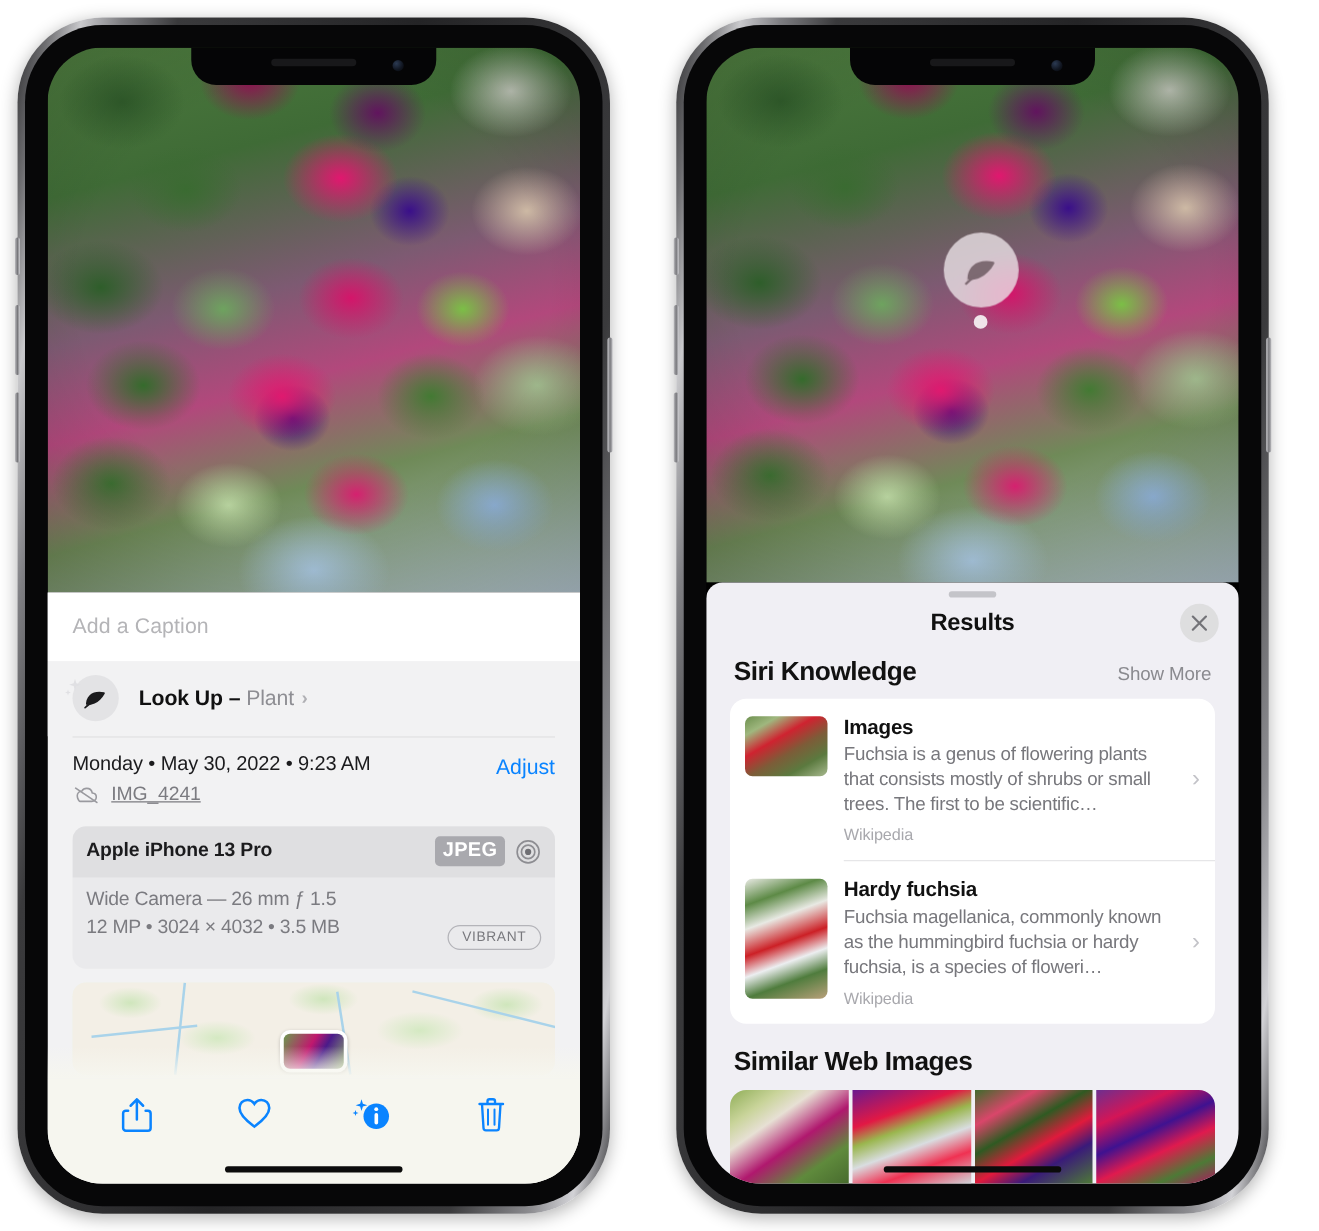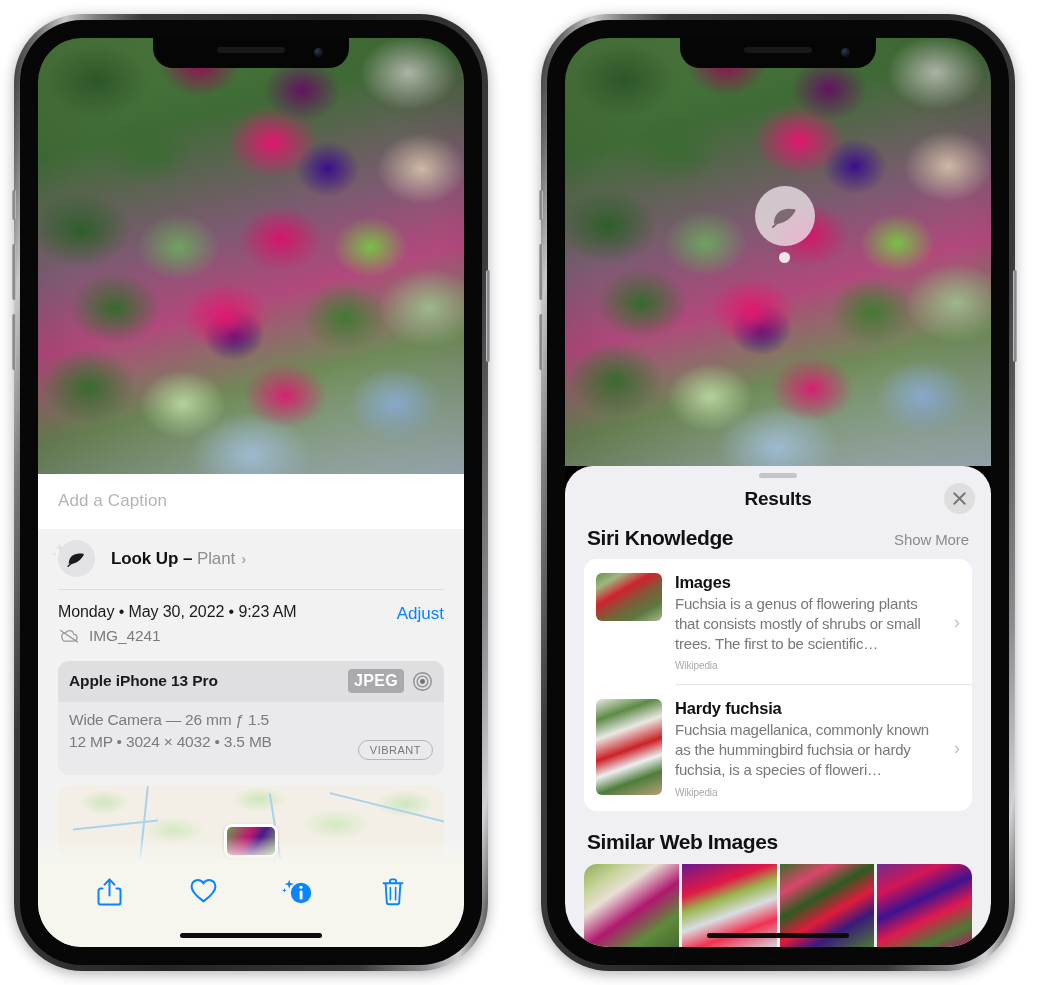--- a/index.html
+++ b/index.html
@@ -122,21 +122,21 @@
   .sparkles { position: absolute; left: 13px; top: 12px; width: 22px; height: 22px; }
   .lookup-text { margin-left: 16px; font-size: 17px; color: #111; font-weight: 700; letter-spacing: -.1px; }
   .lookup-text .sub { font-weight: 400; color: #8e8e93; }
   .chev-grey { margin-left: 6px; color: #b0b0b4; font-size: 15px; font-weight: 600; }
   .hairline { height: 1px; background: #dedee0; margin: 0 20px; }
 
   .date-block { padding: 13px 20px 10px; display: flex; align-items: flex-start; }
   .date-col { flex: 1; }
   .date-line { font-size: 16px; color: #1b1b1d; letter-spacing: -.1px; }
   .file-line { display: flex; align-items: center; margin-top: 6px; gap: 9px; }
-  .file-name { font-size: 15.5px; color: #7b7b80; letter-spacing: -.1px; }
+  .file-name { font-size: 15.5px; color: #7b7b80; letter-spacing: -.1px; text-decoration: underline; }
   .adjust-link { font-size: 17px; color: #0a84ff; padding-top: 1px; }
 
   .exif-card { margin: 6px 20px 0; border-radius: 11px; overflow: hidden; background: #eaeaec; }
   .exif-head {
     background: #dfdfe1; display: flex; align-items: center;
     padding: 8px 11px 9px; gap: 8px;
   }
   .exif-title { flex: 1; font-size: 15.5px; font-weight: 700; color: #1b1b1d; letter-spacing: -.1px; }
   .fmt-badge {
     background: #a9a9ae; color: #ffffff; font-size: 16px; font-weight: 700;
@@ -184,21 +184,21 @@
     position: absolute; left: 0; right: 0; bottom: 0; height: 84px;
     background: #f6f6ef; display: flex; align-items: flex-start;
     padding: 14px 24px 0; z-index: 30;
   }
   .tb-btn { flex: 1; display: flex; justify-content: center; }
 
   
   .sheet-r {
     position: absolute; left: 0; right: 0; top: 428px; bottom: 0;
     background: #f0eff4; border-top-left-radius: 13px; border-top-right-radius: 13px;
-    display: flex; flex-direction: column; border-radius: 28px;
+    display: flex; flex-direction: column;
   }
   .grabber { width: 38px; height: 5px; border-radius: 3px; background: #c4c4c9;
     margin: 7px auto 0; }
   .results-head { position: relative; padding: 10px 0 16px; text-align: center; }
   .results-title { font-size: 19px; font-weight: 700; color: #111; letter-spacing: -.2px; }
   .close-btn {
     position: absolute; right: 16px; top: 5px; width: 31px; height: 31px;
     border-radius: 50%; background: #dededf;
     display: flex; align-items: center; justify-content: center;
   }
@@ -209,21 +209,21 @@
   .know-card { margin: 0 19px; background: #fff; border-radius: 13px; overflow: hidden; }
   .know-row { display: flex; padding: 14px 12px 13px; align-items: flex-start; }
   .know-thumb { width: 66px; flex: none; border-radius: 6px; overflow: hidden; }
   .know-thumb.a { height: 48px;
     background: linear-gradient(150deg,#6c8f4e 0%,#9fb77e 18%,#cf2330 38%,#7d5c38 58%,#5b7a3f 78%,#a8b98f 100%); }
   .know-thumb.b { height: 96px;
     background: linear-gradient(160deg,#e9eae4 0%,#5d8a46 18%,#e8e9e3 34%,#cc2026 52%,#eceef0 66%,#4f7c3d 80%,#b9a07a 100%); }
   .know-text { flex: 1; margin-left: 13px; padding-right: 8px; }
   .know-title { font-size: 16.5px; font-weight: 700; color: #111; letter-spacing: -.2px; margin-bottom: 2px; }
   .know-desc { font-size: 15px; color: #77777c; line-height: 1.34; letter-spacing: -.2px; }
-  .know-src { font-size: 10px; color: #a8a8ad; margin-top: 6px; letter-spacing: -.1px; }
+  .know-src { font-size: 13px; color: #a8a8ad; margin-top: 6px; letter-spacing: -.1px; }
   .know-chev { align-self: center; color: #c3c3c8; font-size: 19px; font-weight: 400; flex: none; }
   .know-div { height: 1px; background: #e6e6e8; margin-left: 91px; }
 
   .sec-head2 { padding: 19px 22px 10px; }
   .web-strip { display: flex; gap: 3px; margin: 0 19px; border-radius: 13px 13px 0 0;
     overflow: hidden; flex: 1; }
   .web-cell { flex: 1; }
   .w1 { background: linear-gradient(145deg,#8fae57 0%,#c9d49a 20%,#e7e0d4 34%,#b0186e 56%,#5f8a3c 78%,#486b2e 100%); }
   .w2 { background: linear-gradient(160deg,#6a1a8f 0%,#e21844 28%,#9ab64e 42%,#d9dde0 58%,#f03152 76%,#cfd4d8 100%); }
   .w3 { background: linear-gradient(150deg,#3f6b2c 0%,#d9466a 22%,#2f5a22 40%,#e01a3c 58%,#3a1a7a 74%,#4d7a36 100%); }

